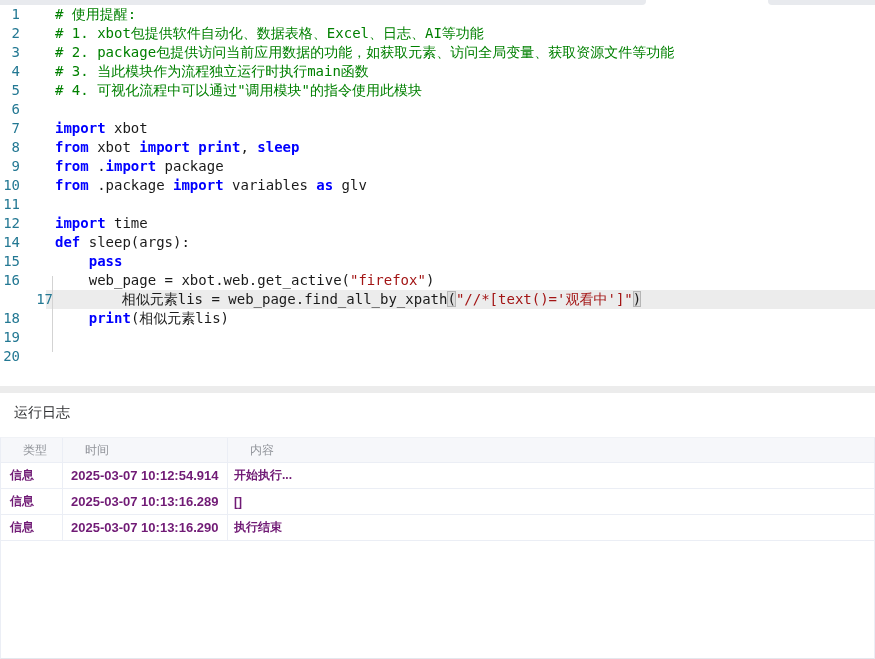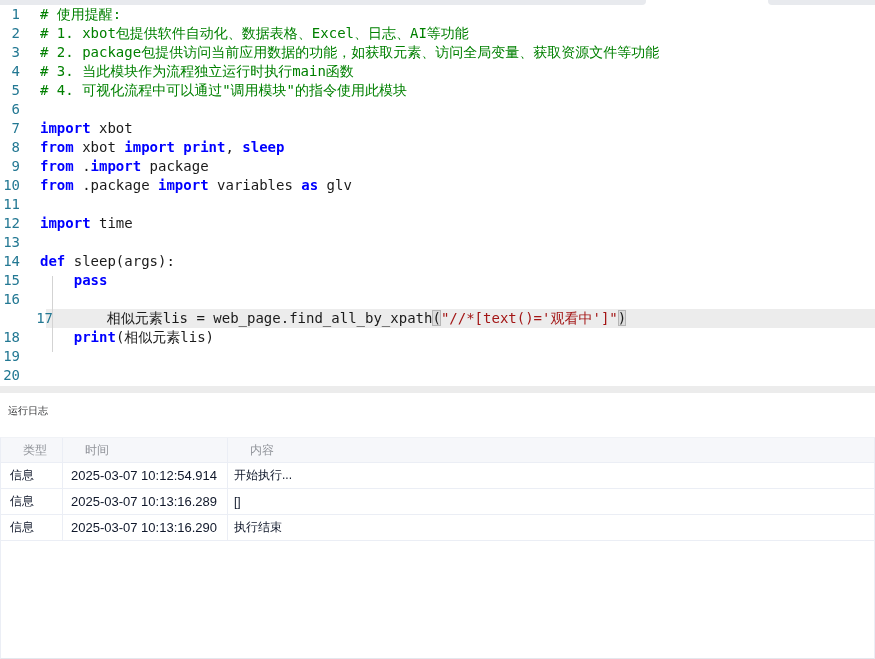--- a/index.html
+++ b/index.html
@@ -10,48 +10,48 @@
   .tabstrip-seg { position:absolute; top:0; height:5px; background:#e8eaee; }
   .tabstrip-seg.seg1 { left:0; width:646px; border-radius:0 0 4px 0; }
   .tabstrip-seg.seg2 { left:768px; width:107px; border-radius:0 0 0 4px; }
 
   
   .editor { position:absolute; top:5px; left:0; width:875px; height:380px;
             font-family:"DejaVu Sans Mono", monospace; font-size:14px; }
   .code-line { position:relative; height:19px; line-height:19px; white-space:pre; display:flex; }
   .code-line.current { background:linear-gradient(to right,#ffffff 46px,#ececec 46px);padding-left:33px; }
   .ln { flex:0 0 20px; text-align:right; color:#237893; user-select:none; }
-  .code { margin-left:20px; white-space:pre; color:#1a1a1a; }
+  .code { margin-left:35px; white-space:pre; color:#1a1a1a; }
   .tk-c { color:#008000; }
   .tk-k { color:#0000ff; font-weight:bold; }
   .tk-s { color:#a31515; }
   .tk-p { color:#1a1a1a; }
   .tk-bm { background:#dcdcdc; outline:1px solid #b5b5b5; outline-offset:-1px; }
   .indent-guide { position:absolute; left:52px; top:271px; width:1px; height:76px;
                   background:#d3d3d3; }
 
   
   .hscroll { position:absolute; top:386px; left:0; width:875px; height:7px; background:#ececec; }
 
   
-  .log-title { position:absolute; top:404px; left:8px; font-size:10px; color:#303133; }
+  .log-title { position:absolute; top:404px; left:14px; font-size:14px; color:#303133; }
   .log-panel { position:absolute; top:437px; left:0; width:875px; height:222px;
                border-left:1px solid #ebeef5; border-right:1px solid #ebeef5;
                border-bottom:1px solid #e4e7ed; border-top:1px solid #f0f2f6;
                background:#ffffff; }
   .log-row { display:flex; width:100%; border-bottom:1px solid #ebeef5; }
   .log-row.head { height:25px; background:#f6f7fa; }
   .log-row.body { height:26px; background:#ffffff; }
   .cell { display:flex; align-items:center; overflow:hidden; white-space:nowrap;
           border-right:1px solid #ebeef5; }
   .cell.c1 { flex:0 0 62px; padding-left:9px; }
   .cell.c2 { flex:0 0 165px; padding-left:8px; }
   .cell.c3 { flex:1 1 auto; padding-left:6px; border-right:none; }
   .log-row.head .cell { color:#909399; font-size:12px;padding-left:22px; }
-  .log-row.body .cell { color:#0f172a; font-size:12px; }
+  .log-row.body .cell { color:#701a75; font-size:12px;font-weight:bold; }
   .log-row.body .cell.c2 { font-size:13px; }
 </style>
 </head>
 <body>
 
 <div class="tabstrip-seg seg1"></div>
 <div class="tabstrip-seg seg2"></div>
 
 <div class="editor">
   <div id="code-area">
@@ -60,24 +60,23 @@
       <div class="code-line"><span class="ln">3</span><span class="code"><span class="tk-c"># 2. package包提供访问当前应用数据的功能，如获取元素、访问全局变量、获取资源文件等功能</span></span></div>
       <div class="code-line"><span class="ln">4</span><span class="code"><span class="tk-c"># 3. 当此模块作为流程独立运行时执行main函数</span></span></div>
       <div class="code-line"><span class="ln">5</span><span class="code"><span class="tk-c"># 4. 可视化流程中可以通过"调用模块"的指令使用此模块</span></span></div>
       <div class="code-line"><span class="ln">6</span><span class="code"></span></div>
       <div class="code-line"><span class="ln">7</span><span class="code"><span class="tk-k">import</span><span class="tk-p"> xbot</span></span></div>
       <div class="code-line"><span class="ln">8</span><span class="code"><span class="tk-k">from</span><span class="tk-p"> xbot </span><span class="tk-k">import</span><span class="tk-p"> </span><span class="tk-k">print</span><span class="tk-p">, </span><span class="tk-k">sleep</span></span></div>
       <div class="code-line"><span class="ln">9</span><span class="code"><span class="tk-k">from</span><span class="tk-p"> .</span><span class="tk-k">import</span><span class="tk-p"> package</span></span></div>
       <div class="code-line"><span class="ln">10</span><span class="code"><span class="tk-k">from</span><span class="tk-p"> .package </span><span class="tk-k">import</span><span class="tk-p"> variables </span><span class="tk-k">as</span><span class="tk-p"> glv</span></span></div>
       <div class="code-line"><span class="ln">11</span><span class="code"></span></div>
       <div class="code-line"><span class="ln">12</span><span class="code"><span class="tk-k">import</span><span class="tk-p"> time</span></span></div>
-      <div class="code-line"><span class="ln">13</span><span class="code"></span></div>
       <div class="code-line"><span class="ln">14</span><span class="code"><span class="tk-k">def</span><span class="tk-p"> sleep(args):</span></span></div>
       <div class="code-line"><span class="ln">15</span><span class="code"><span class="tk-p">    </span><span class="tk-k">pass</span></span></div>
-      <div class="code-line"><span class="ln">16</span></div>
+      <div class="code-line"><span class="ln">16</span><span class="code"><span class="tk-p">    web_page = xbot.web.get_active(</span><span class="tk-s">"firefox"</span><span class="tk-p">)</span></span></div>
       <div class="code-line current"><span class="ln">17</span><span class="code"><span class="tk-p">    相似元素lis = web_page.find_all_by_xpath</span><span class="tk-bm">(</span><span class="tk-s">"//*[text()='观看中']"</span><span class="tk-bm">)</span></span></div>
       <div class="code-line"><span class="ln">18</span><span class="code"><span class="tk-p">    </span><span class="tk-k">print</span><span class="tk-p">(相似元素lis)</span></span></div>
       <div class="code-line"><span class="ln">19</span><span class="code"></span></div>
       <div class="code-line"><span class="ln">20</span><span class="code"></span></div>
     </div>
   <div class="indent-guide"></div>
 </div>
 
 <div class="hscroll"></div>
 

